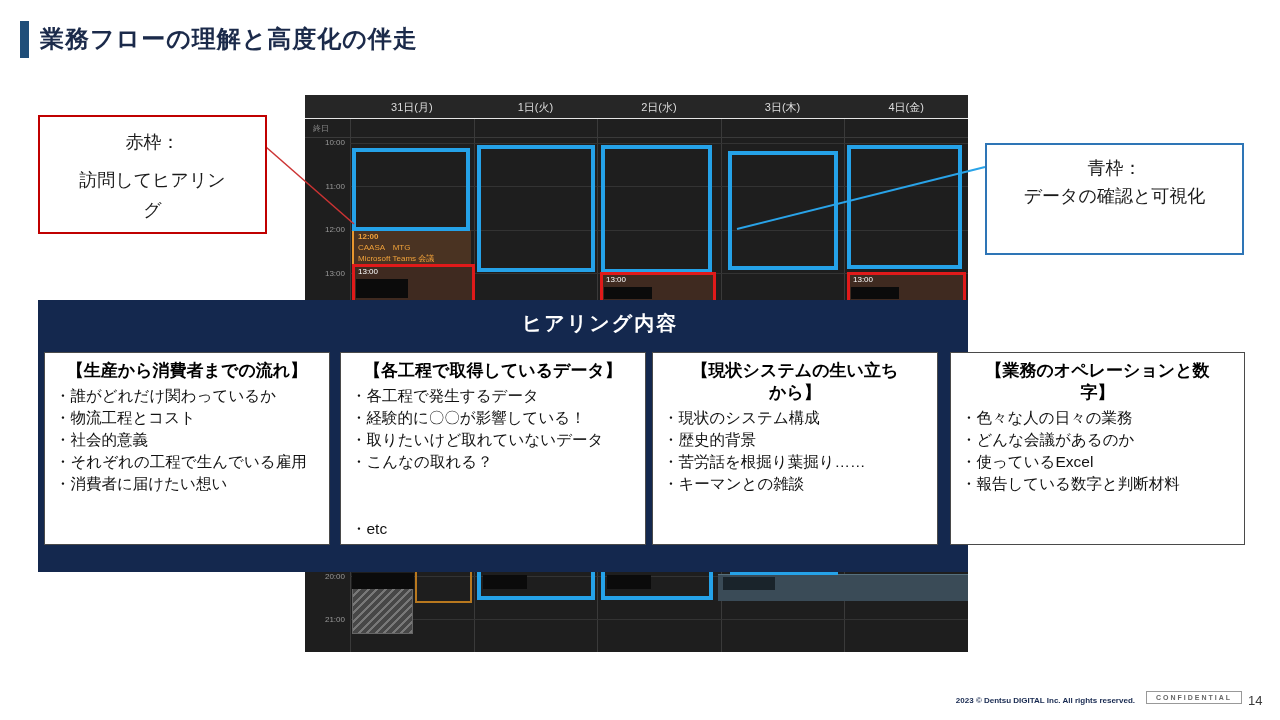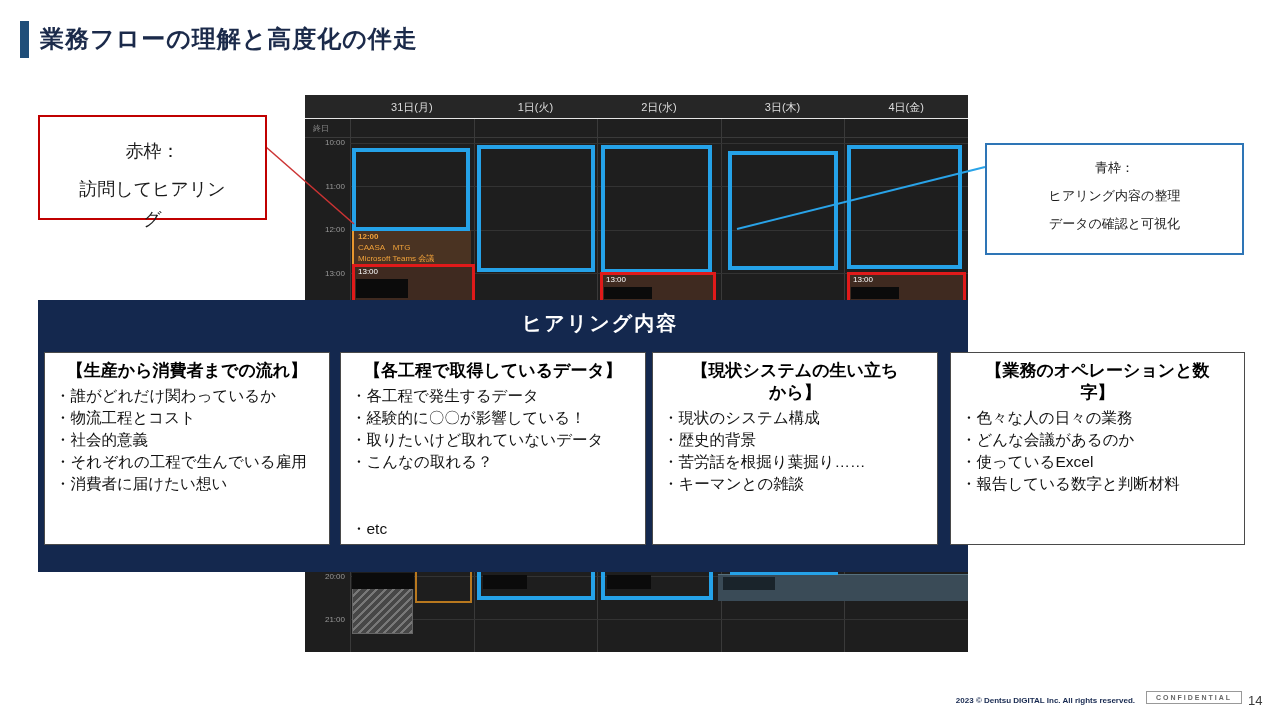--- a/index.html
+++ b/index.html
@@ -38,23 +38,23 @@
     background:repeating-linear-gradient(135deg,#787878 0 2px,#474747 2px 6px); }
   .slate-block { position:absolute; background:#3a4b57; border-top:1px solid #55707e; }
   .blue-line { position:absolute; background:#25a2e8; }
   .dark-block { position:absolute; background:#1a242b; }
 
   
   .callouts { position:absolute; left:0; top:0; width:1280px; height:720px; pointer-events:none; }
 
   
   .note { position:absolute; background:#ffffff; text-align:center; color:#1a1a1a; }
-  .red-note { left:38px; top:115px; width:229px; height:105px; border:2px solid #c00000; padding-top:19px; font-size:18px; line-height:30px; }
+  .red-note { left:38px; top:115px; width:229px; height:119px; border:2px solid #c00000; padding-top:10px; font-size:18px; line-height:30px; }
   .red-note .body { width:162px; margin:8px auto; }
-  .blue-note { left:985px; top:143px; width:259px; height:112px; border:2px solid #2e75b6; padding-top:9px; font-size:13px; line-height:28px; }
+  .blue-note { left:985px; top:143px; width:259px; height:112px; border:2px solid #2e75b6; padding-top:9px; font-size:18px; line-height:28px; }
 
   
   .hearing-panel { position:absolute; left:38px; top:300px; width:930px; height:272px; background:#14284e; }
   .hearing-title { position:absolute; left:0; top:310px; width:1200px; text-align:center; color:#ffffff; font-size:20px; font-weight:bold; letter-spacing:2px; }
   .card { position:absolute; top:352px; height:193px; background:#ffffff; border:1px solid #4a4a4a; padding:7px 10px; overflow:hidden; }
   .card-title { font-size:17px; font-weight:bold; text-align:center; line-height:1.3; margin-bottom:3px; color:#000; }
   .card-title.narrow { padding:0 20px; }
   .card-item { font-size:15.5px; line-height:1.42; color:#111111; }
   .card-item.etc { font-weight:normal;margin-top:45px; }
   .card1 { left:44px; width:286px; }
@@ -141,21 +141,20 @@
     <line x1="266" y1="147" x2="354" y2="224" stroke="#cc3333" stroke-width="1.5"></line>
     <line x1="985" y1="167" x2="737" y2="229" stroke="#29a3e8" stroke-width="2"></line>
   </svg>
 
   <div class="note red-note">
     <div>赤枠：</div>
     <div class="body">訪問してヒアリング</div>
   </div>
   <div class="note blue-note">
     <div>青枠：</div>
-    <div>ヒアリング内容の整理</div>
     <div>データの確認と可視化</div>
   </div>
 
   <div class="hearing-panel"></div>
   <div class="hearing-title">ヒアリング内容</div>
 
   <div class="card card1">
     <div class="card-title">【生産から消費者までの流れ】</div>
     <div class="card-item">・誰がどれだけ関わっているか</div>
     <div class="card-item">・物流工程とコスト</div>

